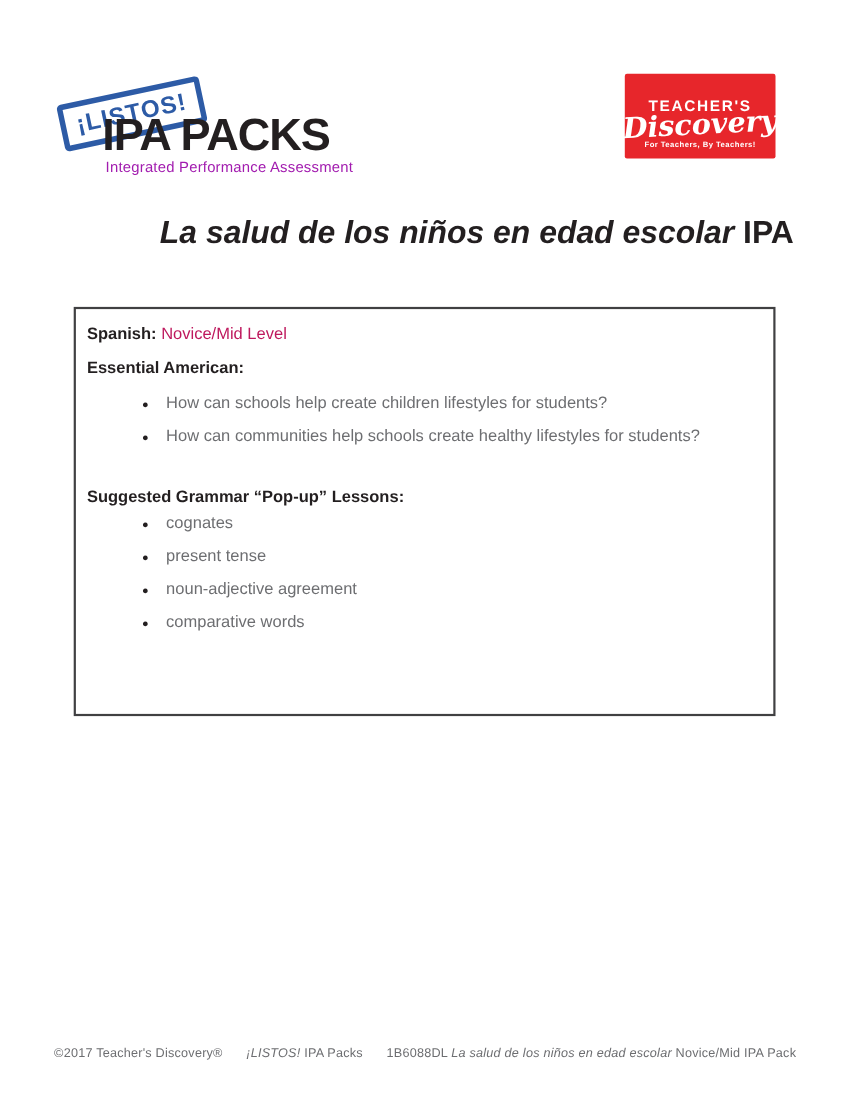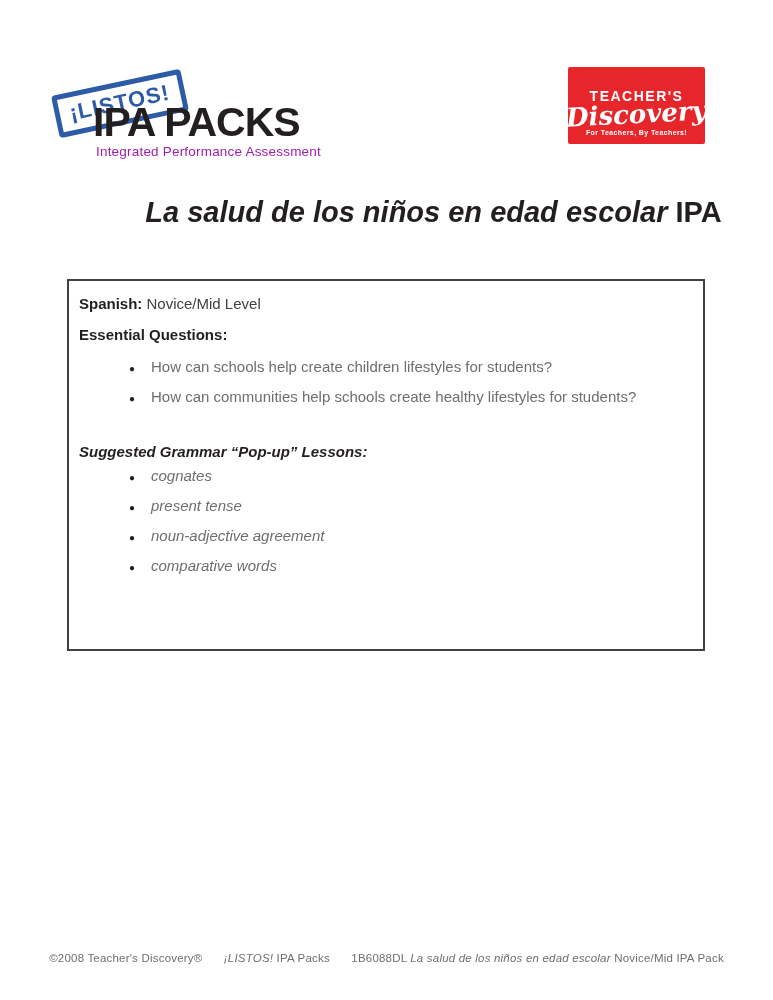--- a/index.html
+++ b/index.html
@@ -46,31 +46,31 @@
 
   
   .overview-box {
     position:absolute; left:67px; top:279px; width:638px; height:372px;
     border:2px solid #404042; background:#ffffff;
     padding:14px 12px 0 10px;
     font-size:15px; line-height:18px;
   }
   .field { margin-bottom:13px; }
   .field .lbl { font-weight:bold; color:#231f20; }
-  .field .val { color:#404040; }
+  .field .val { color:#be185d; }
   .section-label { font-weight:bold; color:#231f20; margin-bottom:0; }
   ul.dots { list-style:none; margin:14px 0 0 56px; }
   ul.dots li {
     position:relative; color:#6d6e71; padding-left:16px; margin-bottom:12px;
   }
   ul.dots li::before {
     content:"●"; position:absolute; left:-6px; top:2px;
     font-size:10px; color:#231f20;
   }
-  .grammar-section { margin-top:37px;font-style:italic; }
+  .grammar-section { margin-top:37px; }
   .grammar-section ul.dots { margin-top:6px; }
 
   
   .footer {
     position:absolute; top:952px; left:0; width:100%;
     text-align:center; font-size:11.5px; color:#6d6e71; letter-spacing:.2px;
   }
   .footer .seg { margin:0 9px; }
   .footer .it { font-style:italic; }
 </style>
@@ -97,38 +97,38 @@
 
   <div class="overview-box">
 
     <div class="field">
       <span class="lbl">Spanish:</span><span class="val"> Novice/Mid Level</span>
     </div>
 
 
 
     <div>
-      <div class="section-label">Essential Questions:</div>
+      <div class="section-label">Essential American:</div>
       <ul class="dots">
         <li>How can schools help create children lifestyles for students?</li>
         <li>How can communities help schools create healthy lifestyles for students?</li>
       </ul>
     </div>
 
     <div class="grammar-section">
       <div class="section-label">Suggested Grammar “Pop-up” Lessons:</div>
       <ul class="dots">
         <li>cognates</li>
         <li>present tense</li>
         <li>noun-adjective agreement</li>
         <li>comparative words</li>
       </ul>
     </div>
 
   </div>
 
   <div class="footer">
-    <span class="seg">©2008 Teacher's Discovery®</span>
+    <span class="seg">©2017 Teacher's Discovery®</span>
     <span class="seg"><span class="it">¡LISTOS!</span><span> IPA Packs</span></span>
     <span class="seg"><span>1B6088DL </span><span class="it">La salud de los niños en edad escolar</span><span> Novice/Mid IPA Pack</span></span>
   </div>
 
 </div>
 
 </body></html>

